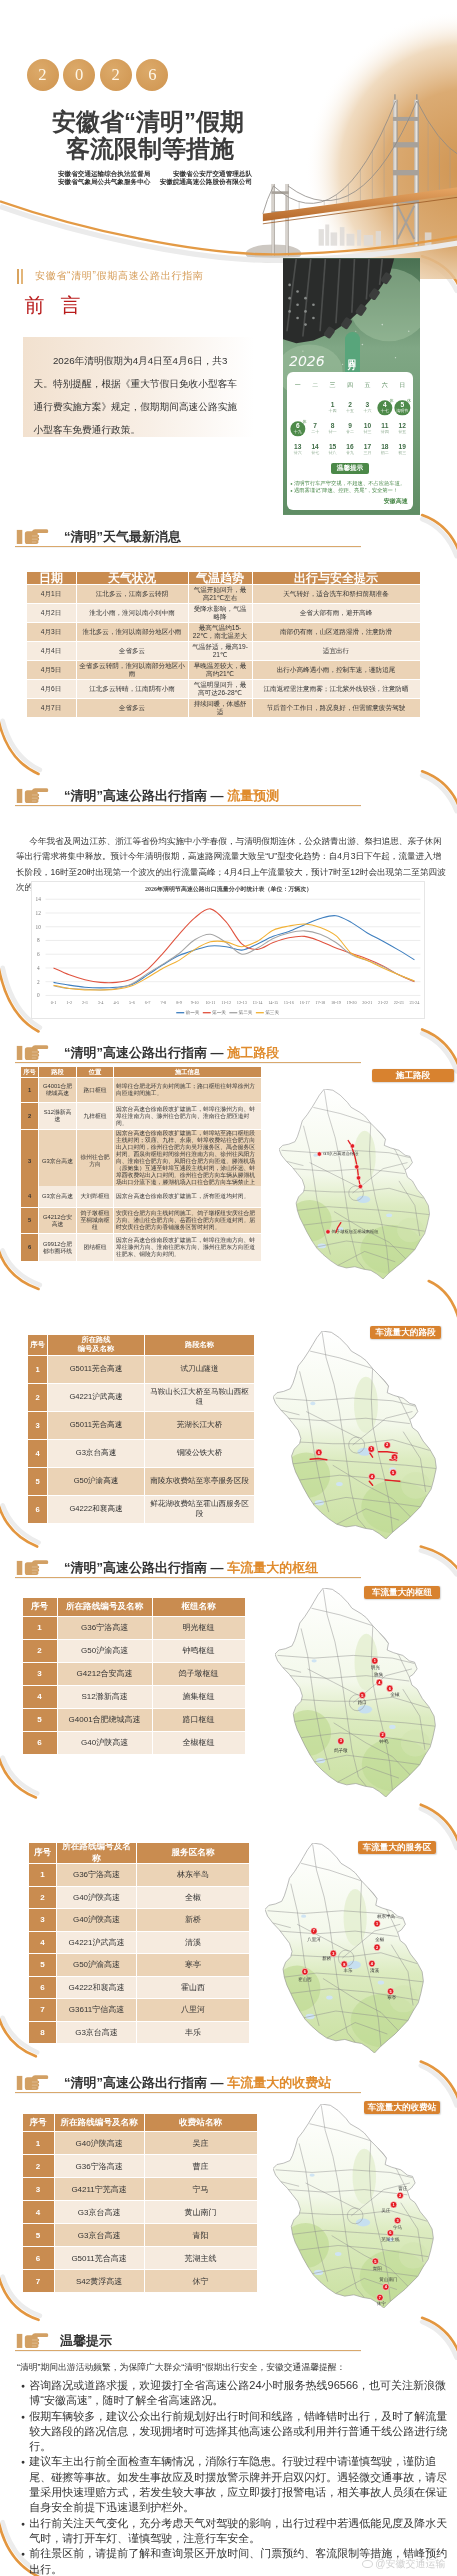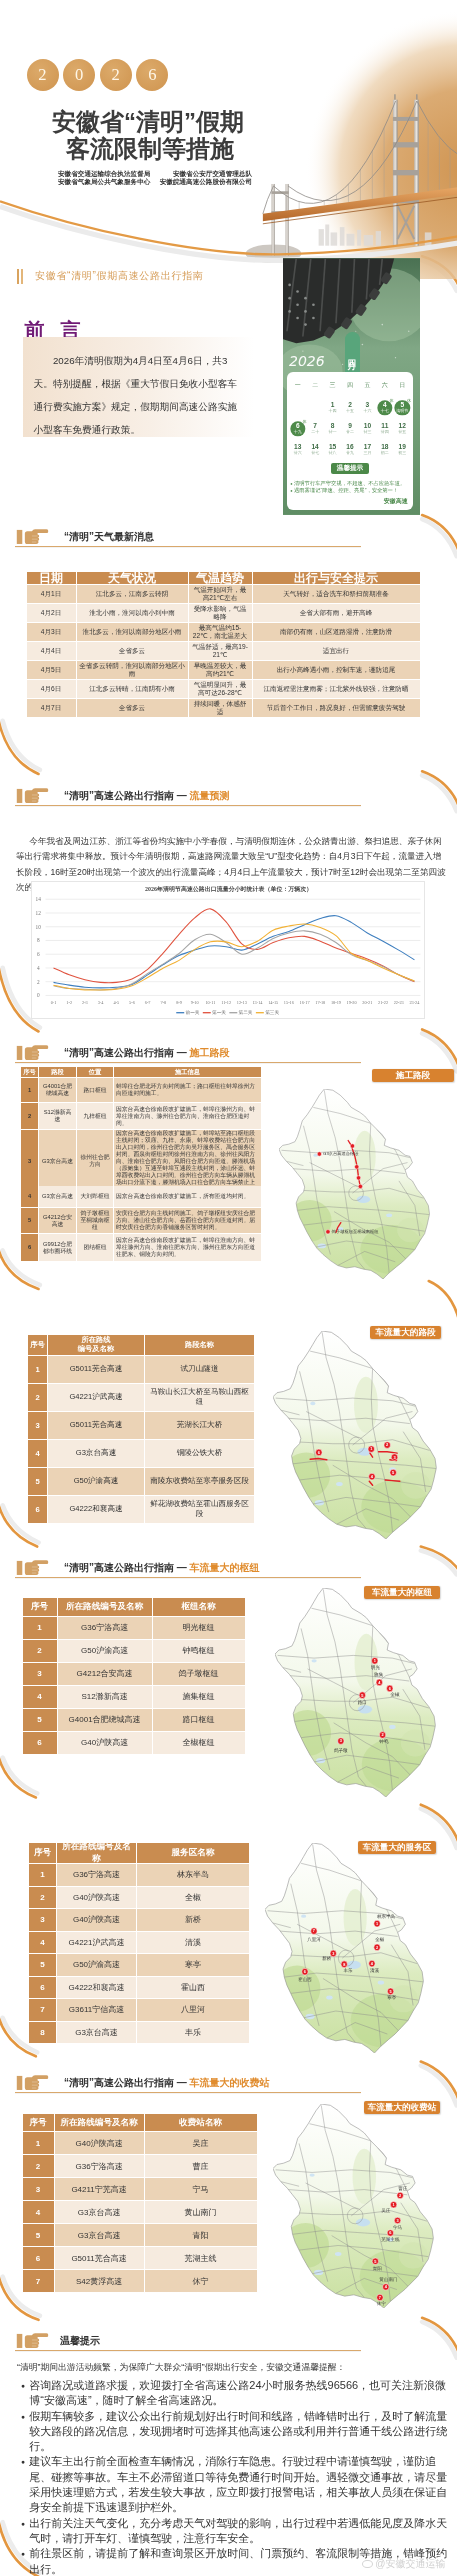--- a/index.html
+++ b/index.html
@@ -13,21 +13,21 @@
 .year{position:absolute;left:26.5px;top:59px;display:flex;gap:4.6px}
 .year span{width:32px;height:32px;border-radius:50%;background:radial-gradient(circle at 40% 35%,#dcaa6a,#cf944f);color:#fff7e8;font-family:"Liberation Serif",serif;font-size:16.6px;display:flex;align-items:center;justify-content:center}
 .htitle{position:absolute;font-size:24px;font-weight:bold;color:#3c3c3c;line-height:26.5px;white-space:nowrap;letter-spacing:0}
 .orgs{position:absolute;left:58px;top:170px;width:194px;display:grid;grid-template-columns:1fr auto;row-gap:0.7px;font-size:6.6px;font-weight:bold;color:#333;line-height:7.3px}
 .orgs span:nth-child(even){text-align:right}
 
 .subtitle{position:absolute;left:17px;top:269px;height:16px;display:flex;align-items:flex-start}
 .subtitle .bars{width:6px;height:14.6px;border-left:2px solid #d9a35e;border-right:2px solid #e3b67a;margin-right:12px}
 .subtitle span{font-size:10px;color:#d69d58;letter-spacing:0.7px}
 
-.pref-head{position:absolute;left:24.6px;top:319px;font-size:20px;font-weight:bold;color:#701a75;letter-spacing:16px;line-height:22.6px}
+.pref-head{position:absolute;left:24.6px;top:294px;font-size:20px;font-weight:normal;color:#b91c1c;letter-spacing:16px;line-height:22.6px}
 .pref-box{position:absolute;left:23px;top:337px;width:231px;height:100px;background:linear-gradient(90deg,#f2e1cf 0%,#f8efe6 55%,#ffffff 100%);padding:12px 6.6px 0 10.6px}
 .pref-box p{font-size:9.7px;line-height:23px;text-indent:2em;color:#333;width:207px}
 
 
 .cal{position:absolute;left:283px;top:258px;width:137px;height:257px;overflow:hidden;background:#6f9b74}
 .cal-photo{position:absolute;left:0;top:0}
 .cal-year{position:absolute;left:6px;top:95px;font-size:14px;font-style:italic;color:#fff;font-family:"DejaVu Sans",sans-serif;opacity:.95}
 .cal-month{position:absolute;left:62px;top:74px;width:14.6px;height:48px;border-radius:7.3px;background:#58a57b;color:#fff;writing-mode:vertical-rl;font-size:8.6px;display:flex;align-items:center;justify-content:center;letter-spacing:2.7px;font-weight:bold}
 .cal-card{position:absolute;left:4px;top:114px;width:126px;height:138px;background:#fff;border-radius:6px}
 .cal-wk{position:absolute;left:2px;top:9.3px;width:122px;display:grid;grid-template-columns:repeat(7,1fr);font-size:6px;color:#5a8c5e;text-align:center}
@@ -39,21 +39,21 @@
 .cal-l{position:relative;z-index:1;font-size:4px;line-height:4.6px;color:#8aa88c;white-space:nowrap}
 .cal-mark{position:absolute;right:0;top:0.7px;font-size:4px;color:#4e8a4a;z-index:1}
 .cal-btn{position:absolute;left:44px;top:91px;width:38px;height:11.3px;background:#4b8848;color:#fff;border-radius:2px;font-size:6.6px;font-weight:bold;display:flex;align-items:center;justify-content:center}
 .cal-tips{position:absolute;left:3.3px;top:108px;width:122px;list-style:none;font-size:5.3px;line-height:7px;color:#4c8a4c;white-space:nowrap}
 .cal-tips li::before{content:"●";margin-right:1.3px;font-size:4px}
 .cal-sign{position:absolute;right:5.3px;top:125px;font-size:6px;font-weight:bold;color:#4c8a4c}
 
 
 .sec-head{position:absolute;left:0;width:458px;height:20px}
 .sec-icon{position:absolute;left:16px;top:0;width:33px;height:16.6px}
-.sec-title{position:absolute;left:64px;top:2px;font-size:10px;font-weight:bold;color:#333;white-space:nowrap;line-height:13.3px}
+.sec-title{position:absolute;left:64px;top:2px;font-size:13px;font-weight:bold;color:#333;white-space:nowrap;line-height:13.3px}
 .sec-title .hl{color:#e08c2e}
 .sec-line{position:absolute;left:14.6px;top:18px;width:346px;height:1.3px;background:#d9a86c;box-shadow:0 0.7px 0.7px #eee}
 
 
 .tbl{position:absolute}
 .tr{display:grid}
 .td{display:flex;align-items:center;justify-content:center;text-align:center;border-right:0.7px solid #fff;border-bottom:0.7px solid #fff;padding:0 2px}
 .td:last-child{border-right:none}
 .th .td{background:#c98c50;color:#fff;font-weight:bold;white-space:pre-line}
 .tr:not(.th):nth-child(even) .td{background:#ebd3b6}
@@ -1046,21 +1046,21 @@
     <svg class="sec-icon" viewBox="0 0 50 26">
         <use href="#hand"></use>
       </svg>
     <div class="sec-title" style="left:60px"><span>温馨提示</span><span class="hl"></span></div>
     <div class="sec-line"></div>
   </div>
   <p class="tips-intro">“清明”期间出游活动频繁，为保障广大群众“清明”假期出行安全，安徽交通温馨提醒：</p>
   <ul class="tips-list">
     <li>咨询路况或道路求援，欢迎拨打全省高速公路24小时服务热线96566，也可关注新浪微博“安徽高速”，随时了解全省高速路况。</li>
       <li>假期车辆较多，建议公众出行前规划好出行时间和线路，错峰错时出行，及时了解流量较大路段的路况信息，发现拥堵时可选择其他高速公路或利用并行普通干线公路进行绕行。</li>
-      <li>建议车主出行前全面检查车辆情况，消除行车隐患。行驶过程中请谨慎驾驶，谨防追尾、碰擦等事故。车主不必滞留道口等待免费通行时间开始。遇轻微交通事故，请尽量采用快速理赔方式，若发生较大事故，应立即拨打报警电话，相关事故人员须在保证自身安全前提下迅速退到护栏外。</li>
+      <li>建议车主出行前全面检查车辆情况，消除行车隐患。行驶过程中请谨慎驾驶，谨防追尾、碰擦等事故。如发生事故应及时摆放警示牌并开启双闪灯。遇轻微交通事故，请尽量采用快速理赔方式，若发生较大事故，应立即拨打报警电话，相关事故人员须在保证自身安全前提下迅速退到护栏外。</li>
       <li>出行前关注天气变化，充分考虑天气对驾驶的影响，出行过程中若遇低能见度及降水天气时，请打开车灯、谨慎驾驶，注意行车安全。</li>
       <li>前往景区前，请提前了解和查询景区开放时间、门票预约、客流限制等措施，错峰预约出行。</li>
   </ul>
 
   <div class="wm">
     <i></i>
     <span>@安徽交通运输</span>
   </div>
 </div>
 

